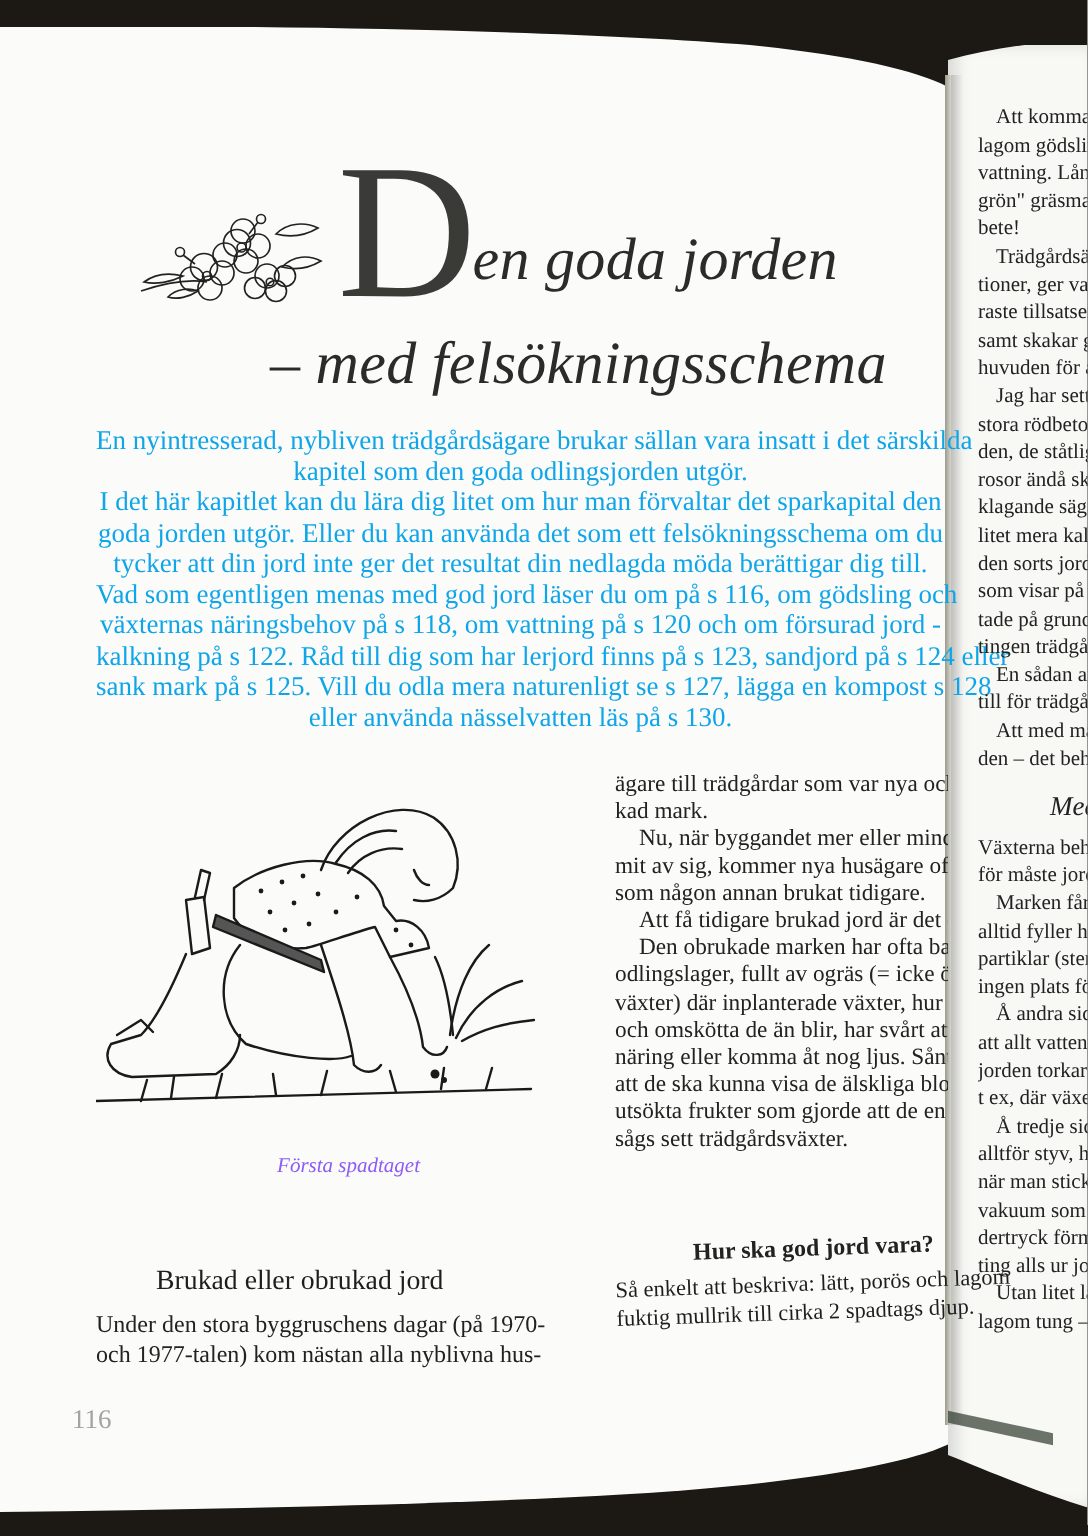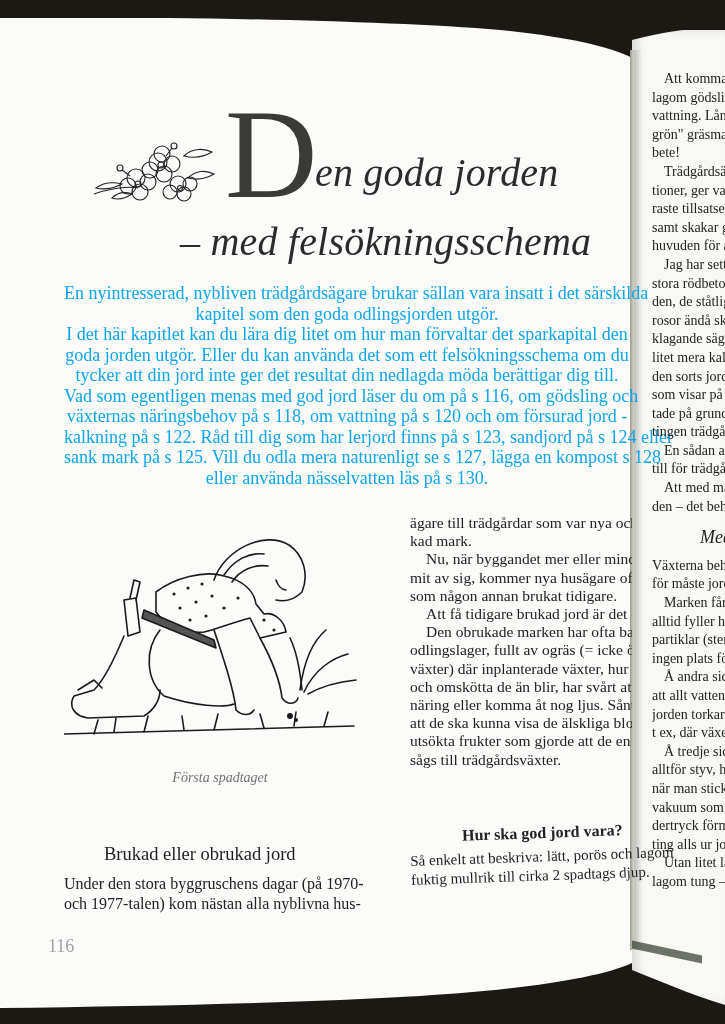--- a/index.html
+++ b/index.html
@@ -55,22 +55,22 @@
   
   .intro {
     position: absolute; left: 64px; top: 283px; width: 566px;
     font-size: 18px; line-height: 20.5px; text-align: center; color: #0ea5e9;
   }
   .intro .l { display: block; white-space: nowrap; }
 
   
   .illus { position: absolute; left: 64px; top: 520px; width: 300px; height: 230px; }
   .caption {
-    position: absolute; left: 160px; top: 770px; width: 120px; text-align: center;
-    font-style: italic; font-size: 14px; color: #737373;
+    position: absolute; left: 160px; top: 770px; width: 120px; text-align: right;
+    font-style: italic; font-size: 14px; color: #8b5cf6;
   }
 
   
   .col-right {
     position: absolute; left: 410px; top: 514px; width: 222px;
     font-size: 15.5px; line-height: 18.2px; color: #222;
   }
   .col-right .l { display: block; white-space: nowrap; overflow: hidden; }
   .col-right .ind { text-indent: 16px; }
 
@@ -218,21 +218,21 @@
   <span class="l">mit av sig, kommer nya husägare oftast till jord</span>
   <span class="l">som någon annan brukat tidigare.</span>
   <span class="l ind">Att få tidigare brukad jord är det - nästan -</span>
   <span class="l ind">Den obrukade marken har ofta bara ett tunt</span>
   <span class="l">odlingslager, fullt av ogräs (= icke önskade</span>
   <span class="l">växter) där inplanterade växter, hur älskade</span>
   <span class="l">och omskötta de än blir, har svårt att få i sig</span>
   <span class="l">näring eller komma åt nog ljus. Sånt behövs för</span>
   <span class="l">att de ska kunna visa de älskliga blommor eller</span>
   <span class="l">utsökta frukter som gjorde att de en gång en</span>
-  <span class="l">sågs till trädgårdsväxter.</span>
+  <span class="l">sågs sett trädgårdsväxter.</span>
 </div>
 
 <div class="h-right">Hur ska god jord vara?</div>
 <div class="p-right-end">
   <span class="l">Så enkelt att beskriva: lätt, porös och lagom</span>
   <span class="l">fuktig mullrik till cirka 2 spadtags djup.</span>
 </div>
 
 <div class="h-left">Brukad eller obrukad jord</div>
 <div class="p-left">

